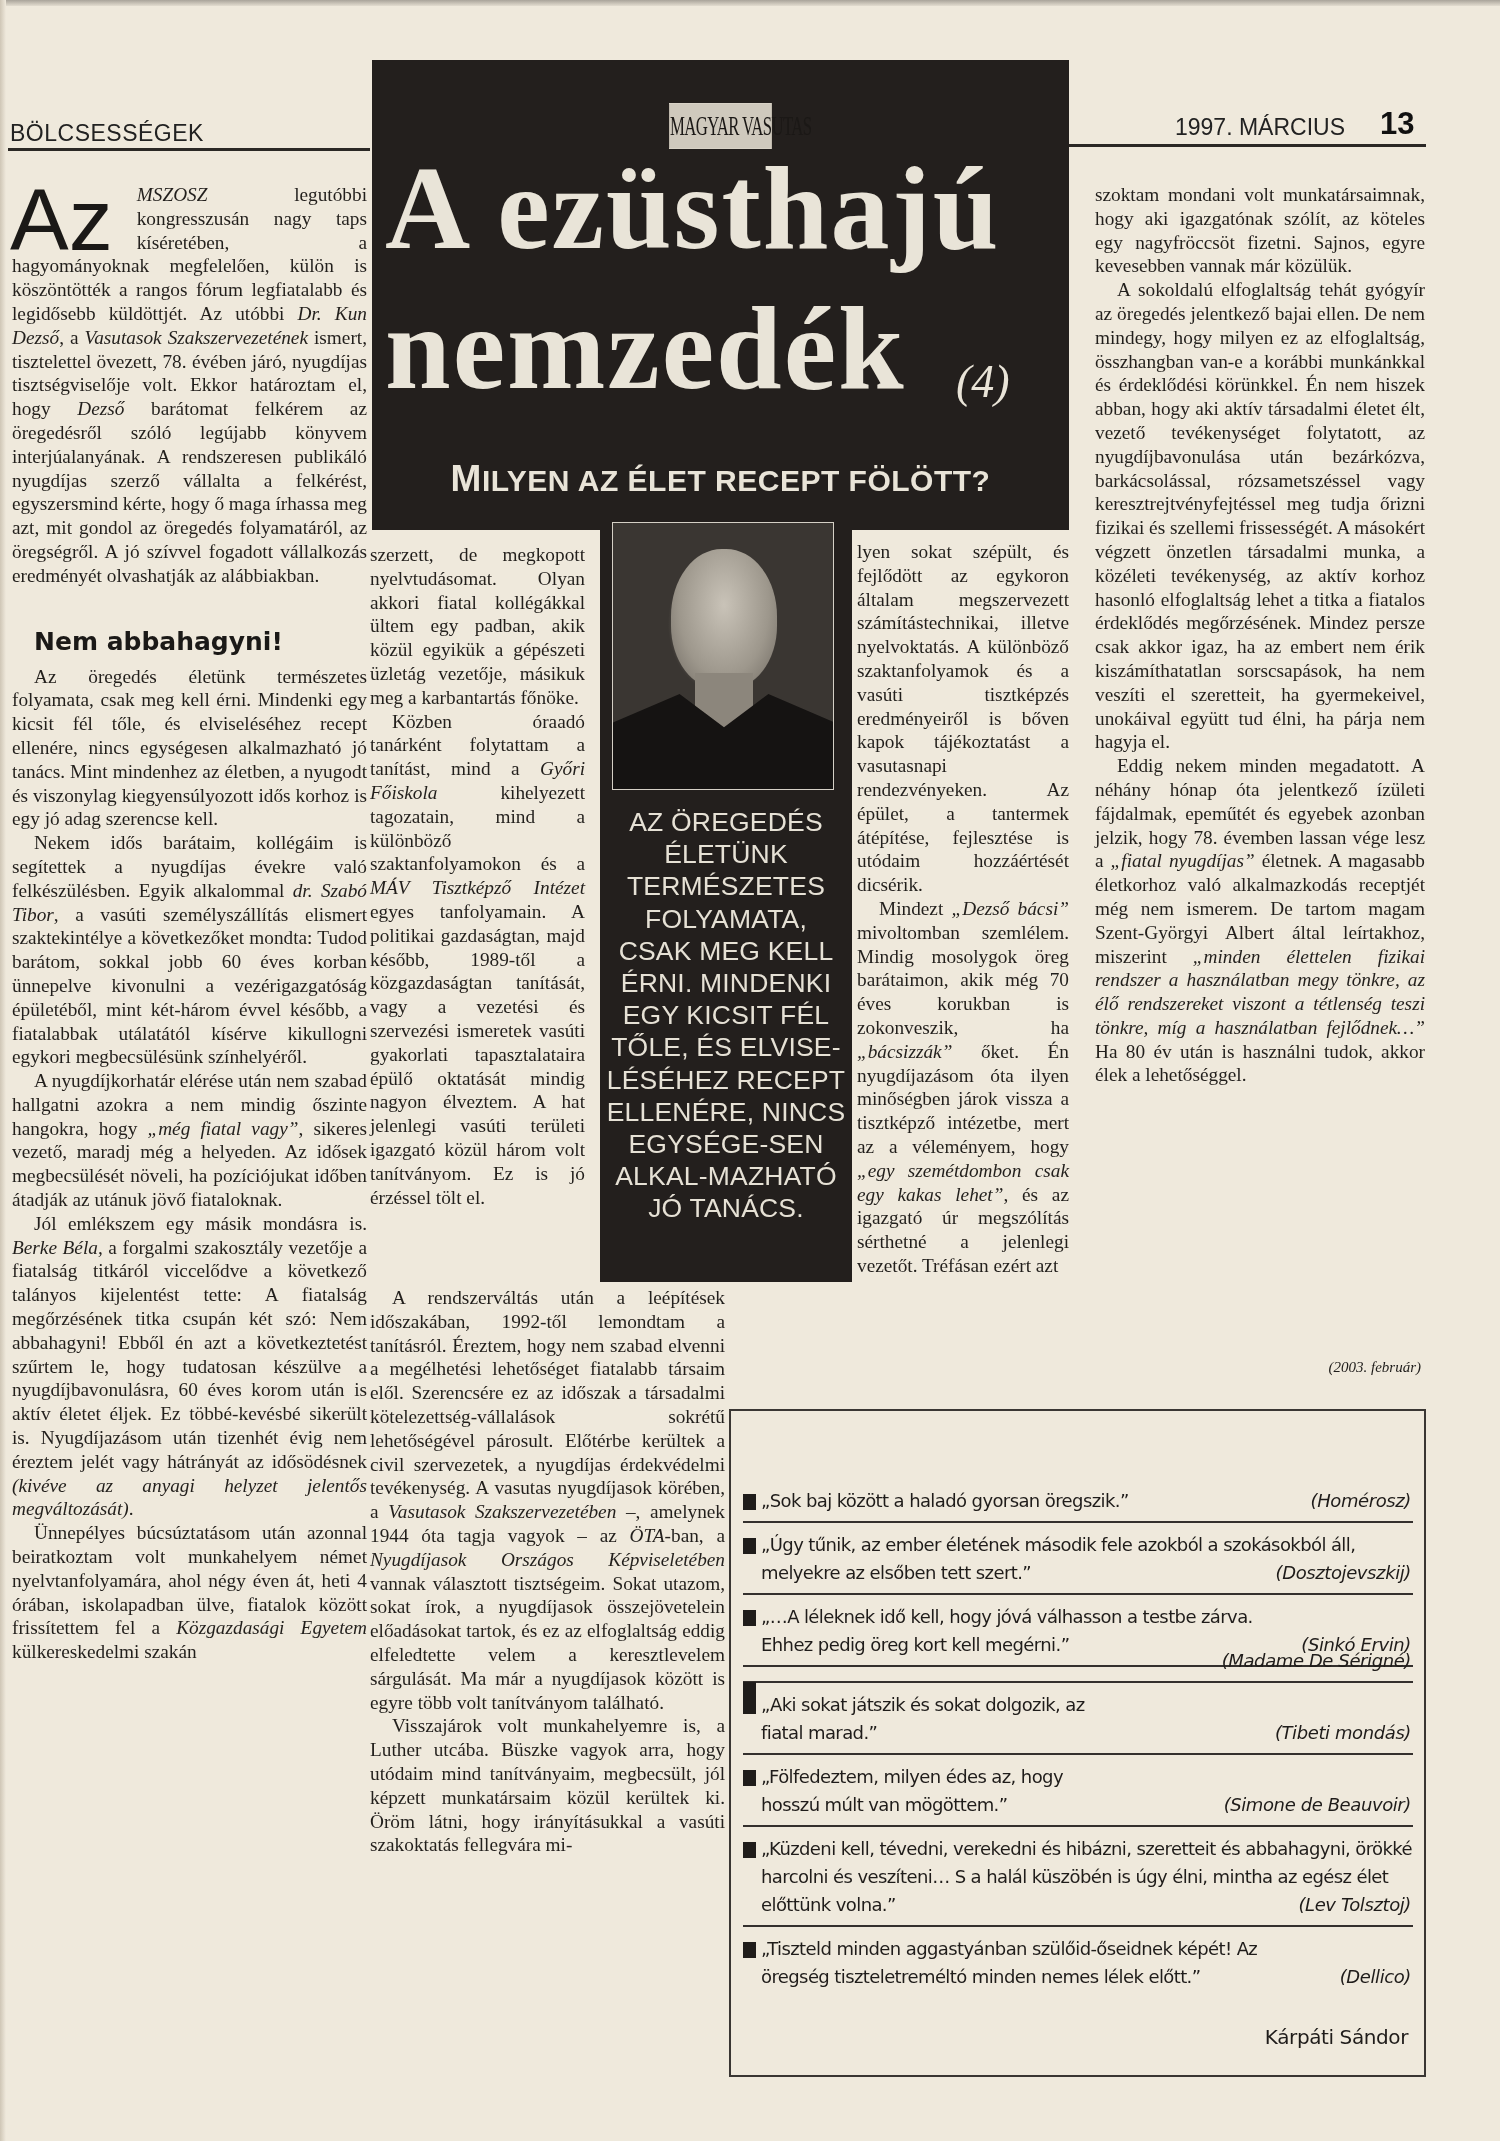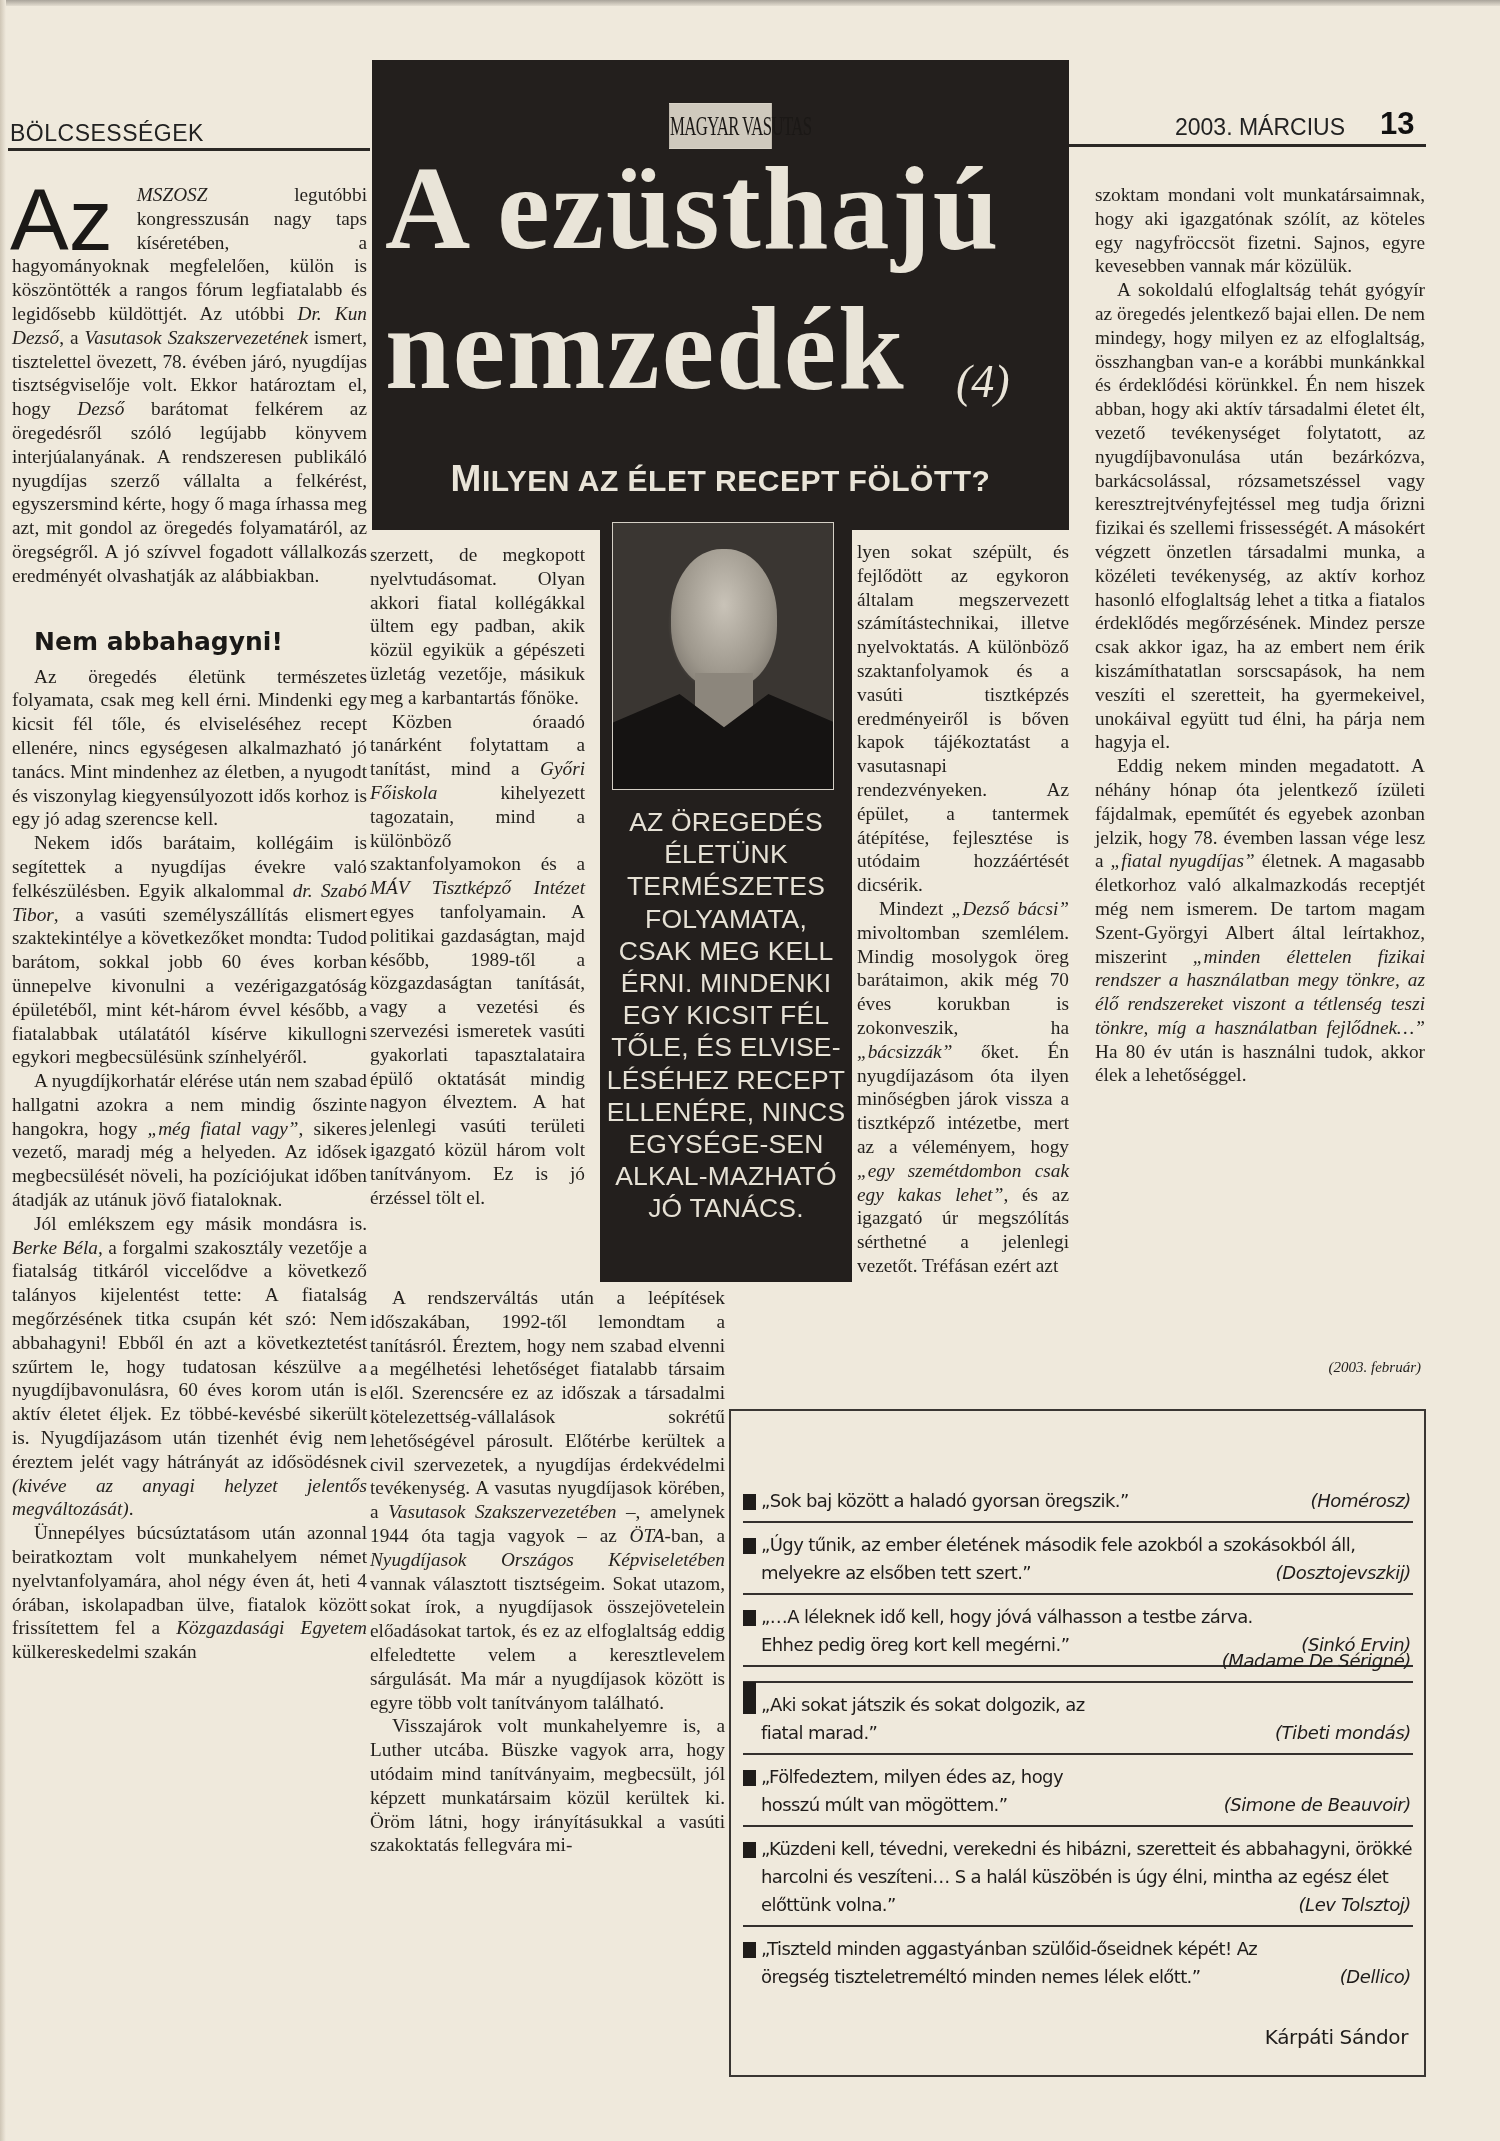--- a/index.html
+++ b/index.html
@@ -65,21 +65,21 @@
   .quote-author-line { position: absolute; right: 16px; bottom: 26px; font-family: "DejaVu Sans", sans-serif; font-size: 20px; letter-spacing: -0.4px; color: #1f1c1a; }
 </style>
 </head>
 <body>
 
 <div class="page-edge-top"></div>
 <div class="page-edge-left"></div>
 
 <div class="section-label">BÖLCSESSÉGEK</div>
 <div class="rule-left"></div>
-<div class="issue-date">2003. MÁRCIUS</div>
+<div class="issue-date">1997. MÁRCIUS</div>
 <div class="page-number">13</div>
 <div class="rule-right"></div>
 
 <div class="title-block"></div>
 <div class="masthead-wrap">
   <div class="masthead" style="position:relative;left:auto;top:auto;">MAGYAR VASUTAS</div>
 </div>
 <div class="headline-line1">A ezüsthajú</div>
 <div class="headline-line2">nemzedék</div>
 <div class="part-number">(4)</div>

